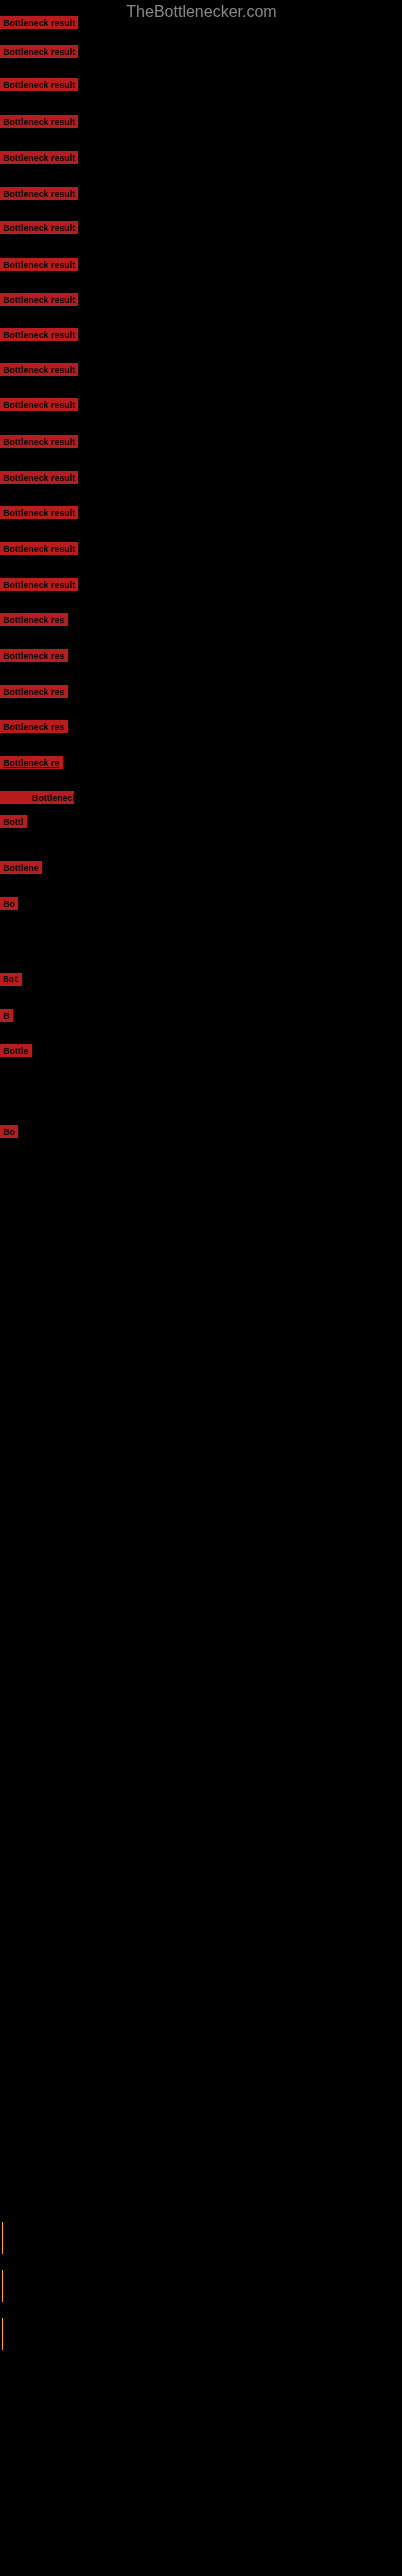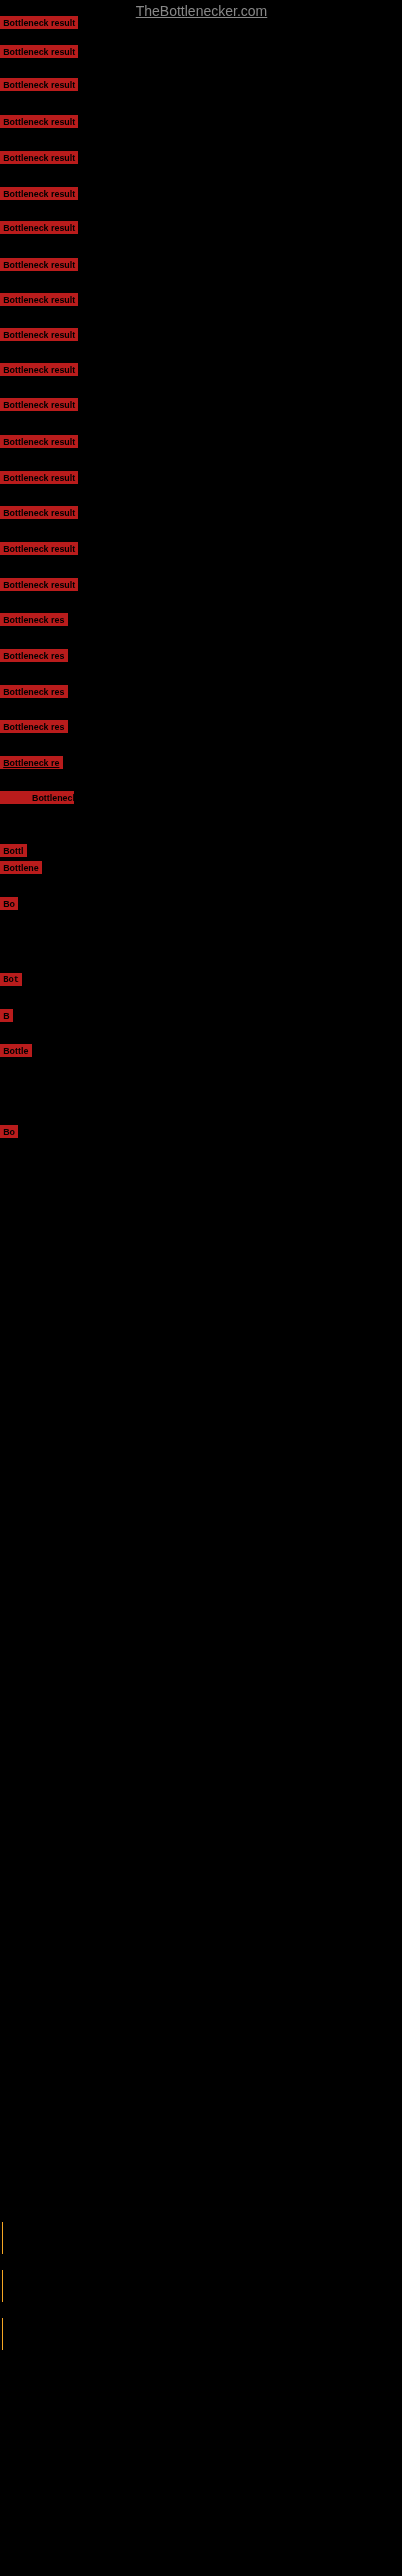--- a/index.html
+++ b/index.html
@@ -14,22 +14,21 @@
       font-family: Arial, sans-serif;
       position: relative;
     }
     .site-title {
       position: absolute;
       top: 3.2px;
       left: 0;
       right: 0;
       text-align: center;
       color: #888888;
-      font-size: 14px;
-      text-decoration: underline;
+      font-size: 16px;
     }
     .bottleneck-badge {
       position: absolute;
       left: 0;
       background-color: #b91c1c;
       color: #000000;
       font-size: 8.9px;
       font-weight: bold;
       padding: 1.6px 3.2px;
       white-space: nowrap;
@@ -64,21 +63,21 @@
     <div class="bottleneck-badge" style="top: 471px; max-width: 97px;">Bottleneck result</div>
     <div class="bottleneck-badge" style="top: 506px; max-width: 97px;">Bottleneck result</div>
     <div class="bottleneck-badge" style="top: 542px; max-width: 97px;">Bottleneck result</div>
     <div class="bottleneck-badge" style="top: 578px; max-width: 97px;">Bottleneck result</div>
     <div class="bottleneck-badge" style="top: 613px; max-width: 89px;">Bottleneck res</div>
     <div class="bottleneck-badge" style="top: 649px; max-width: 89px;">Bottleneck res</div>
     <div class="bottleneck-badge" style="top: 685px; max-width: 89px;">Bottleneck res</div>
     <div class="bottleneck-badge" style="top: 720px; max-width: 89px;">Bottleneck res</div>
     <div class="bottleneck-badge" style="top: 756px; max-width: 83px; text-decoration: underline;">Bottleneck re</div>
     <div class="bottleneck-badge" style="top: 791px; max-width: 74px; padding-left: 32px;">Bottleneck</div>
-    <div class="bottleneck-badge" style="top: 844px; max-width: 52px;">Bottl</div>
+    <div class="bottleneck-badge" style="top: 815px; max-width: 52px;">Bottl</div>
     <div class="bottleneck-badge" style="top: 861px; max-width: 63px;">Bottlene</div>
     <div class="bottleneck-badge" style="top: 897px; max-width: 36px;">Bo</div>
     <div class="bottleneck-badge" style="top: 973px; max-width: 40px; font-family: Liberation Mono, monospace;">Bot</div>
     <div class="bottleneck-badge" style="top: 1009px; max-width: 29px;">B</div>
     <div class="bottleneck-badge" style="top: 1044px; max-width: 53px;">Bottle</div>
     <div class="bottleneck-badge" style="top: 1125px; max-width: 35px;">Bo</div>
   </div>
 
 <div id="lines-container">
     <div class="vertical-line" style="top: 2222px; height: 32px;"></div>

